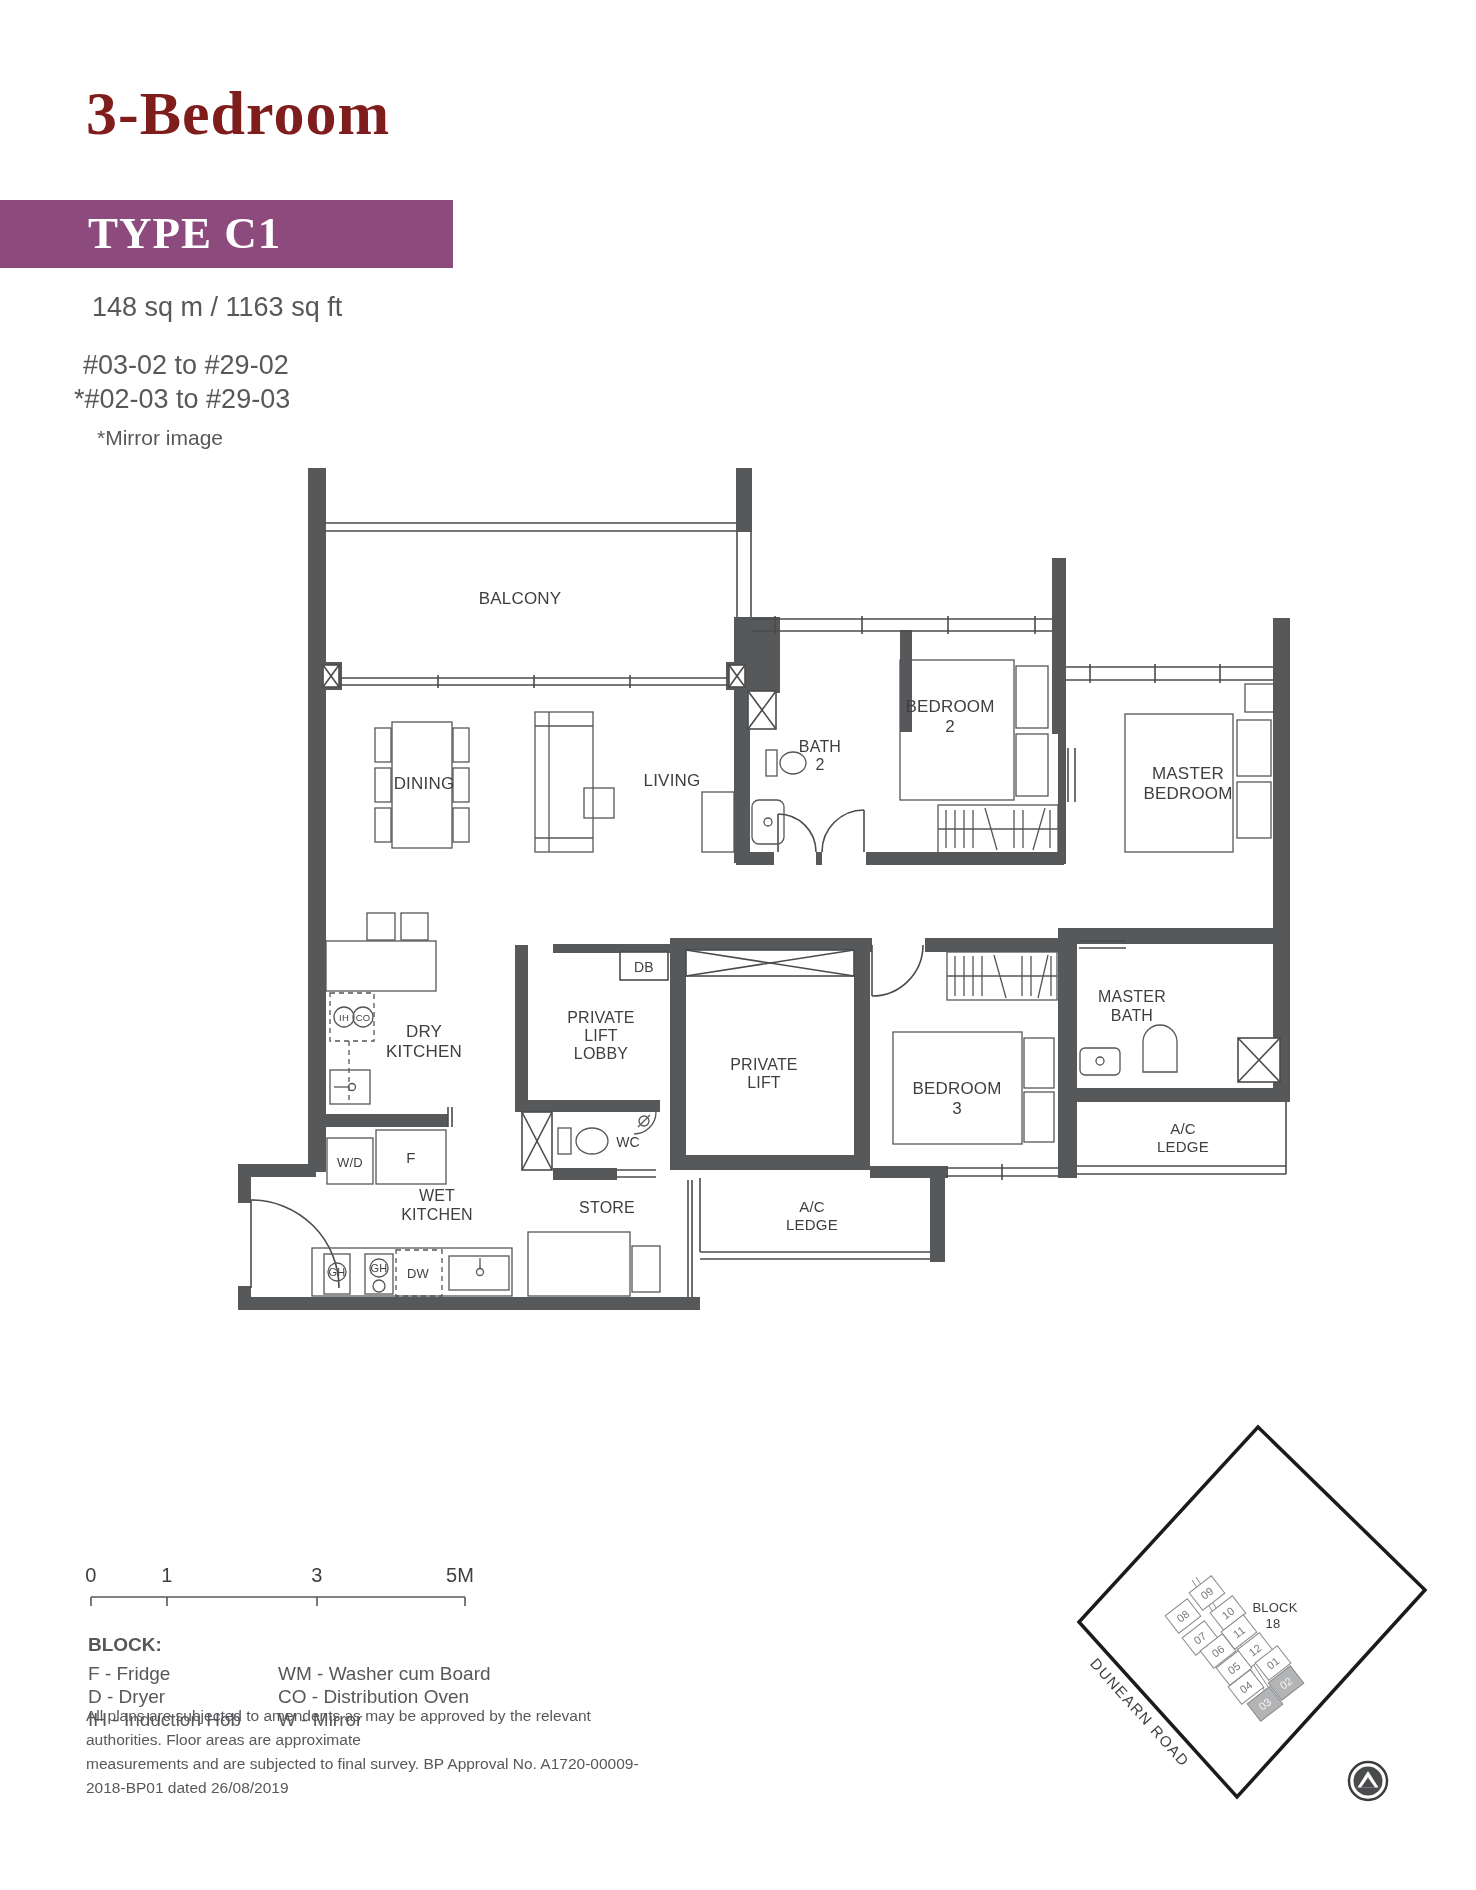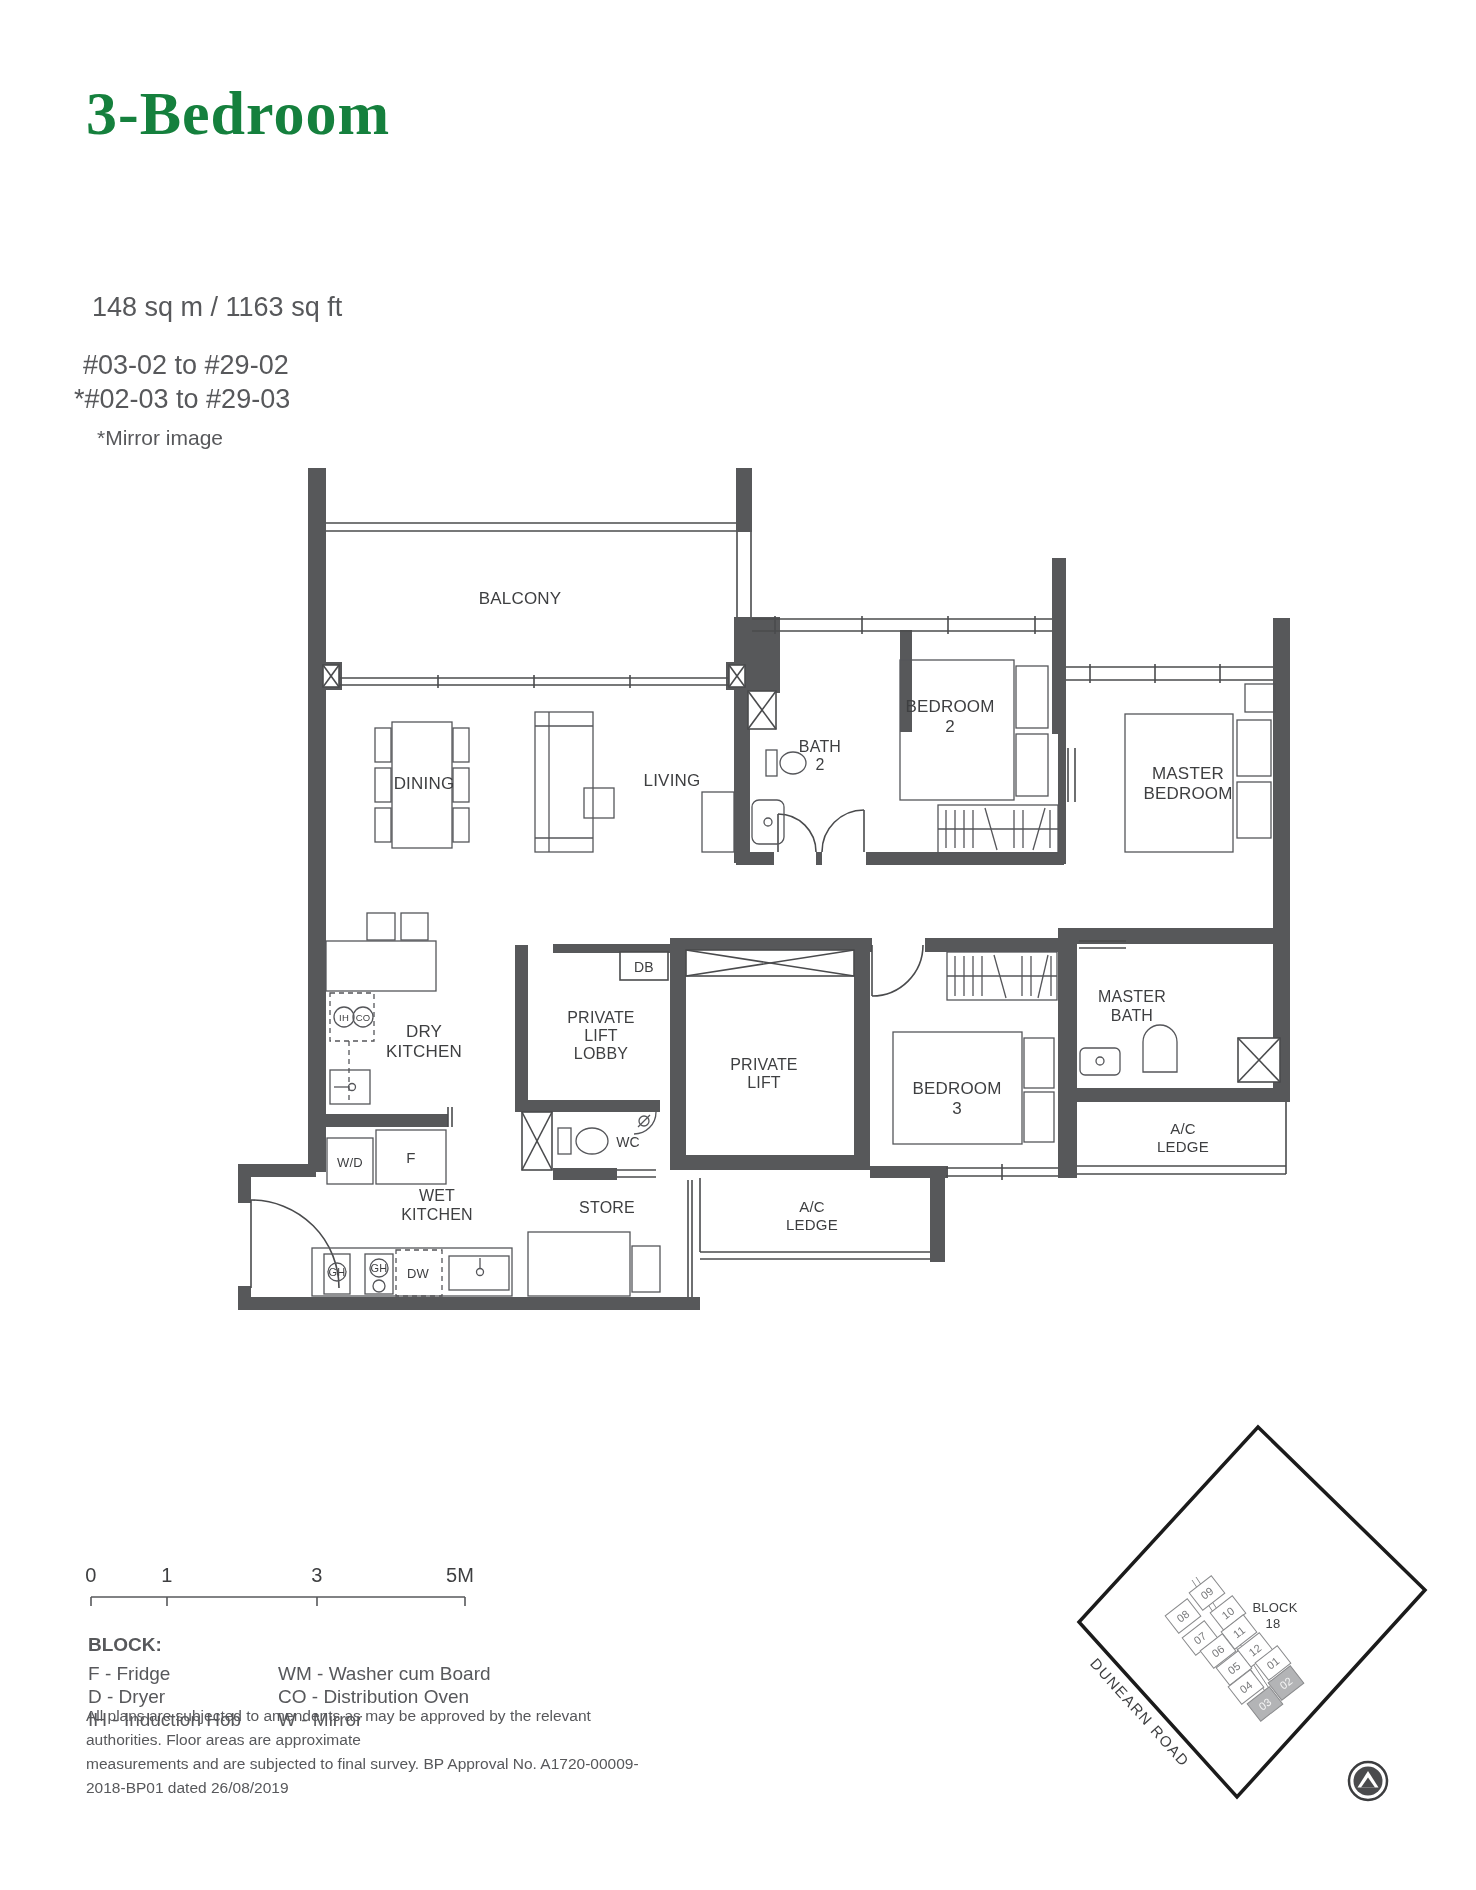--- a/index.html
+++ b/index.html
@@ -1,20 +1,20 @@
 <!DOCTYPE html>
 <html><head>
 <meta charset="utf-8">
 <style>
   html,body{margin:0;padding:0;background:#ffffff;}
   #page{position:relative;width:1476px;height:1890px;background:#fff;overflow:hidden;
         font-family:"Liberation Sans",sans-serif;color:#57585B;}
   .abs{position:absolute;}
   #title{left:86px;top:78px;font-family:"Liberation Serif",serif;font-weight:bold;
-         font-size:62px;color:#15803d;letter-spacing:1px;}
+         font-size:62px;color:#7f1d1d;letter-spacing:1px;}
   #banner{left:0;top:200px;width:453px;height:68px;background:#8C4A7D;}
   #banner span{display:block;font-family:"Liberation Serif",serif;font-weight:bold;
          font-size:45px;color:#fff;letter-spacing:1px;padding-left:88px;line-height:66px;}
   #area{left:92px;top:292px;font-size:27px;}
   #units1{left:83px;top:350px;font-size:27px;}
   #units2{left:74px;top:384px;font-size:27px;}
   #mirror{left:97px;top:426px;font-size:21px;}
   
   svg text{font-family:"Liberation Sans",sans-serif;fill:#3E3F41;text-anchor:middle;letter-spacing:.2px;}
   .w{fill:#57585A;stroke:none;}
@@ -39,20 +39,23 @@
   .ut{font-size:11px;fill:#77787a;}
   .ut.hl{fill:#f5f5f5;}
   .sg{fill:none;stroke:#8a8b8d;stroke-width:1;}
 </style>
 </head>
 <body>
 
 <div id="page">
 
   <div class="abs" id="title">3-Bedroom</div>
+  <div class="abs" id="banner">
+    <span>TYPE C1</span>
+  </div>
   <div class="abs" id="area">148 sq m / 1163 sq ft</div>
   <div class="abs" id="units1">#03-02 to #29-02</div>
   <div class="abs" id="units2">*#02-03 to #29-03</div>
   <div class="abs" id="mirror">*Mirror image</div>
 
   <svg class="abs" style="left:225px;top:455px;" width="1085" height="860" viewBox="225 455 1085 860">
 
     <g>
       <rect class="w" x="308" y="468" width="18" height="704"></rect>
       <rect class="w" x="238" y="1164" width="78" height="13"></rect>

